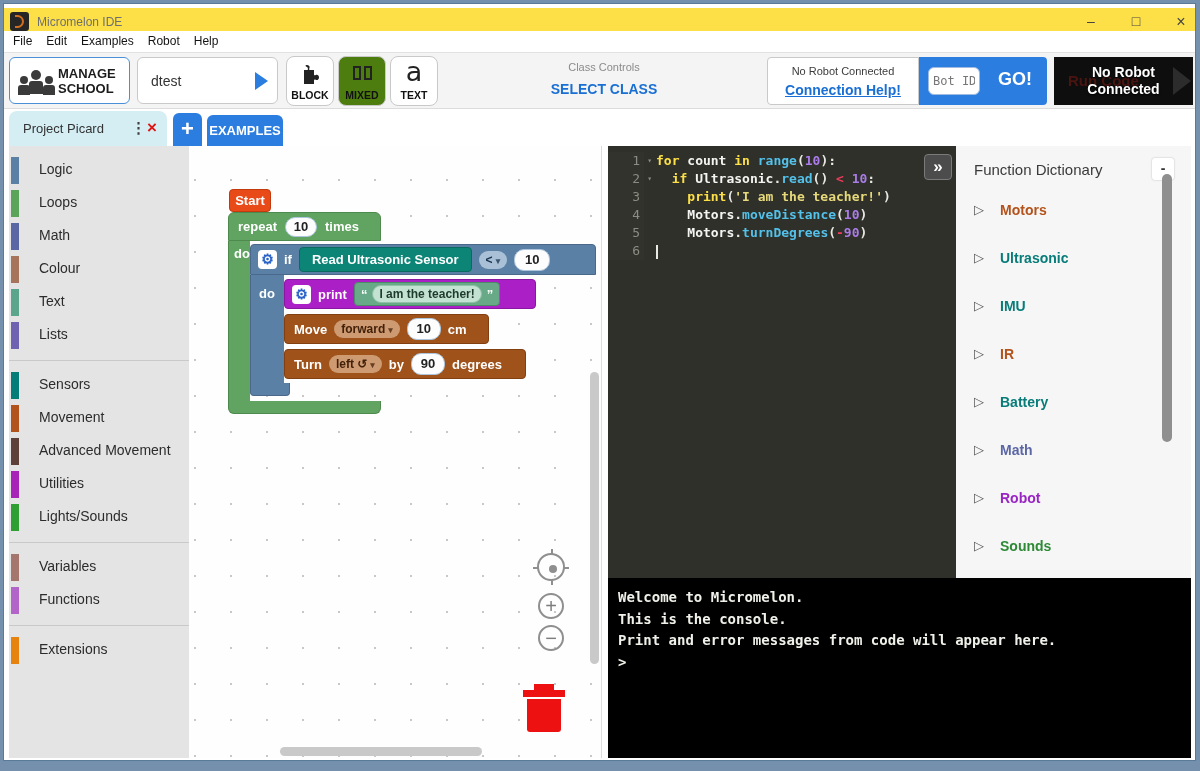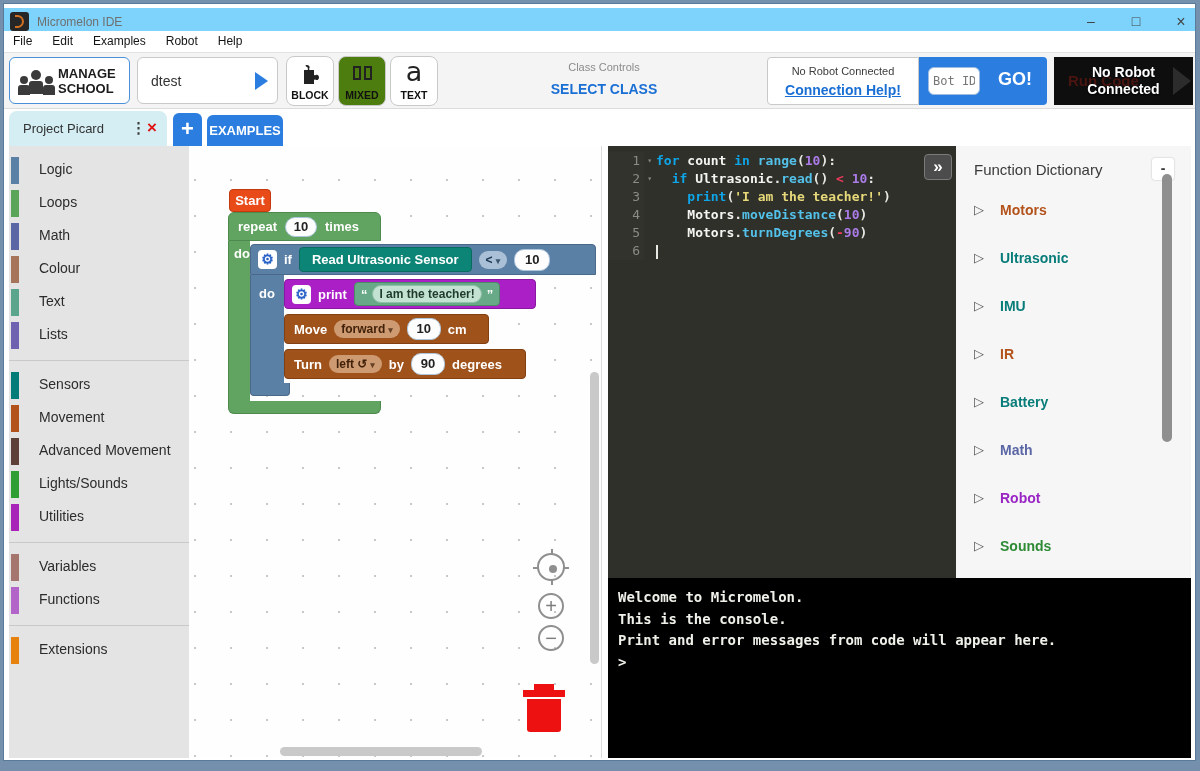--- a/index.html
+++ b/index.html
@@ -2,29 +2,29 @@
 <html><head>
 <meta charset="utf-8">
 <style>
   * { margin:0; padding:0; box-sizing:border-box; }
   html,body { width:1200px; height:771px; overflow:hidden; }
   body { background:#7590ad; font-family:"Liberation Sans", sans-serif; position:relative; }
   .window { position:absolute; left:3px; top:3px; width:1193px; height:758px; background:#fff; border:1px solid #5a7a9a; overflow:hidden; }
   .abs { position:absolute; }
 
   
-  .titlebar { left:0; top:4px; width:100%; height:27px; background:#7dd3fc; }
+  .titlebar { left:0; top:4px; width:100%; height:27px; background:#fde047; }
   .app-logo { left:6px; top:4px; width:19px; height:19px; background:#262626; border-radius:3px; }
   .app-logo .melon { position:absolute; left:5px; top:3px; width:9px; height:13px; border:2px solid #d07020; border-left:none; border-radius:0 9px 9px 0; }
   .app-title { left:33px; top:7px; font-size:12px; color:#6f6f6f; }
   .win-ctl { top:4px; width:30px; height:19px; text-align:center; font-size:14px; color:#444; line-height:19px; cursor:default; }
 
   
   .menubar { left:0; top:27px; width:100%; height:21px; background:#fff; }
-  .menubar span { display:inline-block; margin-left:20px; margin-top:3px; font-size:12px; color:#141414; }
+  .menubar span { display:inline-block; margin-left:14px; margin-top:3px; font-size:12px; color:#141414; }
   .menubar span:first-child { margin-left:9px; }
 
   
   .toolbar { left:0; top:48px; width:100%; height:57px; background:#f4f4f4; border-top:1px solid #e2e2e2; border-bottom:1px solid #dcdcdc; }
   .btn-manage { left:5px; top:4px; width:121px; height:47px; background:#fff; border:1px solid #4a90d9; border-radius:6px; }
   .manage-txt { left:48px; top:8px; font-size:13px; font-weight:800; color:#1c1c1c; line-height:15px; }
   .people-icon { left:8px; top:12px; width:36px; height:26px; }
   .person { position:absolute; background:#3a3a3a; }
   .p-head { border-radius:50%; width:8px; height:8px; }
   .p-body { border-radius:3px 3px 0 0; width:12px; height:10px; }
@@ -79,21 +79,21 @@
   .field { background:#fdfdfd; border:1px solid #aec6dd; border-radius:10px; color:#222; font-weight:600; text-align:center; }
   .dd { border-radius:10px; font-weight:600; padding:2px 7px; }
   .dd .arrow { font-size:9px; opacity:.75; margin-left:3px; }
 
   
   .editor { left:604px; top:142px; width:348px; height:432px; background:#2e3029; font-family:"DejaVu Sans Mono", monospace; font-size:13px; font-weight:bold; overflow:hidden; padding-top:6px; }
   .ed-line { display:flex; height:18px; line-height:18px; }
   .ed-gutter { width:36px; color:#8b8c84; text-align:right; padding-right:4px; font-weight:normal; position:relative; background:#31332c; flex:none; }
   .ed-fold { position:absolute; right:-8px; top:0; font-size:8px; color:#8b8c84; }
   .ed-code { white-space:pre; padding-left:12px; }
-  .tk-k { color:#0ea5e9;margin-top:36px; } .tk-o { color:#ef3b5d; }
+  .tk-k { color:#fde047;margin-top:36px; } .tk-o { color:#ef3b5d; }
   .tk-n { color:#f4f4f2; } .tk-f { color:#53c1ea; }
   .tk-m { color:#ab7ce8; } .tk-s { color:#e7d97a; }
   .tk-p { color:#e8e8e4; }
   .cursor { display:inline-block; width:2px; height:14px; background:#e8e8e4; vertical-align:middle; }
   .collapse-btn { left:920px; top:150px; width:28px; height:26px; background:#4c4c4c; border:1px solid #7a7a7a; border-radius:4px; color:#fff; font-size:17px; font-weight:800; text-align:center; line-height:24px; }
 
   
   .fdict { left:952px; top:142px; width:235px; height:432px; background:#f6f6f6; overflow:hidden; }
   .fd-title { position:absolute; left:18px; top:15px; font-size:15px; color:#3a3a3a; }
   .fd-min { position:absolute; left:196px; top:12px; width:22px; height:22px; background:#fff; border-radius:3px; box-shadow:0 0 2px rgba(0,0,0,.25); text-align:center; line-height:20px; font-size:14px; color:#333; font-weight:700; }
@@ -237,26 +237,26 @@
         </div>
         <div class="sb-item">
           <span class="sb-bar" style="background: rgb(179, 83, 28);"></span>
           <span class="sb-label">Movement</span>
         </div>
         <div class="sb-item">
           <span class="sb-bar" style="background: rgb(93, 64, 55);"></span>
           <span class="sb-label">Advanced Movement</span>
         </div>
         <div class="sb-item">
+          <span class="sb-bar" style="background: rgb(168, 35, 184);"></span>
+          <span class="sb-label">Utilities</span>
+        </div>
+        <div class="sb-item">
           <span class="sb-bar" style="background: rgb(47, 158, 51);"></span>
           <span class="sb-label">Lights/Sounds</span>
-        </div>
-        <div class="sb-item">
-          <span class="sb-bar" style="background: rgb(168, 35, 184);"></span>
-          <span class="sb-label">Utilities</span>
         </div>
       </div>
       <div class="sb-divider"></div>
       <div class="sb-group">
         <div class="sb-item">
           <span class="sb-bar" style="background: rgb(165, 118, 110);"></span>
           <span class="sb-label">Variables</span>
         </div>
         <div class="sb-item">
           <span class="sb-bar" style="background: rgb(178, 100, 200);"></span>

